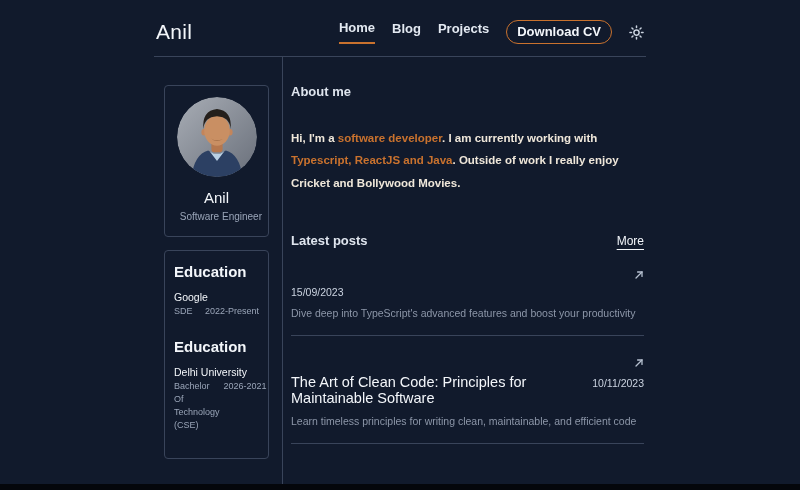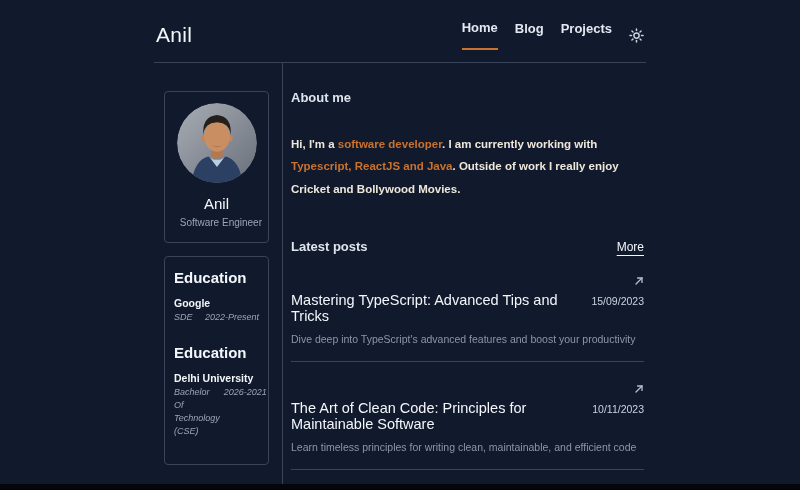--- a/index.html
+++ b/index.html
@@ -10,21 +10,21 @@
     color:#e7ecf3;
     position:relative;
   }
   .page { width:492px; margin:0 auto; height:485px; }
 
   
   header { display:flex; align-items:center; justify-content:space-between;
            padding:20px 2px 12px 2px; border-bottom:1px solid #39445a; }
   .logo { font-size:21px; font-weight:400; color:#f3f6fa; letter-spacing:.3px; cursor:pointer; }
   nav { display:flex; align-items:center; gap:17px; }
-  .nav-link { font-size:13px; color:#e3e9f1; font-weight:600; cursor:pointer; padding-bottom:13px;text-align:right; }
+  .nav-link { font-size:13px; color:#e3e9f1; font-weight:600; cursor:pointer; padding-bottom:7px;text-align:right; }
   .nav-link.active { border-bottom:2px solid #c9722e; }
   .cv-btn { font-size:13px; font-weight:600; color:#f3f6fa; background:transparent;
             border:1.5px solid #c9722e; border-radius:12px; padding:3px 10px 4px; cursor:pointer;
             font-family:inherit; }
   .theme-toggle { cursor:pointer; display:flex; align-items:center; }
 
   
   .main { display:flex; align-items:stretch; min-height:428px; }
   .left-col { width:128px; flex:none; padding-top:28px; }
   .right-col { flex:1; border-left:1px solid #39445a; padding:0 2px 0 8px; }
@@ -32,22 +32,22 @@
   
   .card { border:1px solid #39445a; border-radius:4px; margin-left:10px; width:105px; }
   .profile-card { padding:11px 6px 14px; text-align:center; }
   .avatar { width:80px; height:80px; border-radius:50%; overflow:hidden; margin:0 auto; display:block; }
   .profile-name { font-size:15px; color:#f3f6fa; margin-top:12px; font-weight:400; }
   .profile-role { font-size:10px; color:#9aa5b8; margin-top:5px;text-align:right; }
 
   .resume-card { margin-top:13px; padding:12px 9px 16px; }
   .resume-heading { font-size:15px; font-weight:700; color:#f3f6fa; margin-bottom:11px; }
   .resume-item { margin-bottom:10px; }
-  .resume-company { font-size:10.5px; font-weight:700; color:#f3f6fa; }
-  .resume-sub { display:flex; justify-content:space-between; gap:4px; margin-top:2px;font-style:italic; }
+  .resume-company { font-size:10.5px; font-weight:400; color:#f3f6fa; }
+  .resume-sub { display:flex; justify-content:space-between; gap:4px; margin-top:2px; }
   .resume-role, .resume-period { font-size:9px; color:#9aa5b8; line-height:1.45; }
   .resume-period { text-align:right; white-space:nowrap; }
   .edu-heading { margin-top:20px; }
   .edu-degree { max-width:56px; }
 
   
   .section-heading { font-size:13px; color:#dfe5ee; font-weight:700; }
   .about-section { margin-top:27px; }
   .about-text { margin-top:28px; font-size:11.5px; line-height:1.95; color:#efe7da; max-width:352px;font-weight:bold; }
   .hl { color:#c9722e; }
@@ -68,20 +68,21 @@
 <body>
 
 <div class="page">
 
   <header>
     <div class="logo">Anil</div>
     <nav>
       <span class="nav-link active">Home</span>
       <span class="nav-link">Blog</span>
       <span class="nav-link">Projects</span>
+      <button class="cv-btn">Download CV</button>
       <span class="theme-toggle">
         <svg width="15" height="15" viewBox="0 0 24 24" fill="none" stroke="#c9d2de" stroke-width="2.4" stroke-linecap="round">
           <circle cx="12" cy="12" r="4.2"></circle>
           <line x1="12" y1="1.5" x2="12" y2="4"></line>
             <line x1="12" y1="20" x2="12" y2="22.5"></line>
           <line x1="1.5" y1="12" x2="4" y2="12"></line>
             <line x1="20" y1="12" x2="22.5" y2="12"></line>
           <line x1="4.7" y1="4.7" x2="6.4" y2="6.4"></line>
             <line x1="17.6" y1="17.6" x2="19.3" y2="19.3"></line>
           <line x1="4.7" y1="19.3" x2="6.4" y2="17.6"></line>
@@ -160,21 +161,20 @@
         </div>
 
         <div class="post">
           <div class="post-arrow">
             <svg width="10" height="10" viewBox="0 0 10 10" fill="none" stroke="#b6c0cf" stroke-width="1.3" stroke-linecap="round">
               <line x1="2" y1="8" x2="8" y2="2"></line>
                 <polyline points="3.6,2 8,2 8,6.4"></polyline>
             </svg>
           </div>
           <div class="post-title-row">
-            <span class="post-title">Mastering TypeScript: Advanced Tips and Tricks</span>
             <span class="post-date">15/09/2023</span>
           </div>
           <div class="post-desc">Dive deep into TypeScript's advanced features and boost your productivity</div>
         </div>
 
         <div class="post">
           <div class="post-arrow">
             <svg width="10" height="10" viewBox="0 0 10 10" fill="none" stroke="#b6c0cf" stroke-width="1.3" stroke-linecap="round">
               <line x1="2" y1="8" x2="8" y2="2"></line>
                 <polyline points="3.6,2 8,2 8,6.4"></polyline>

